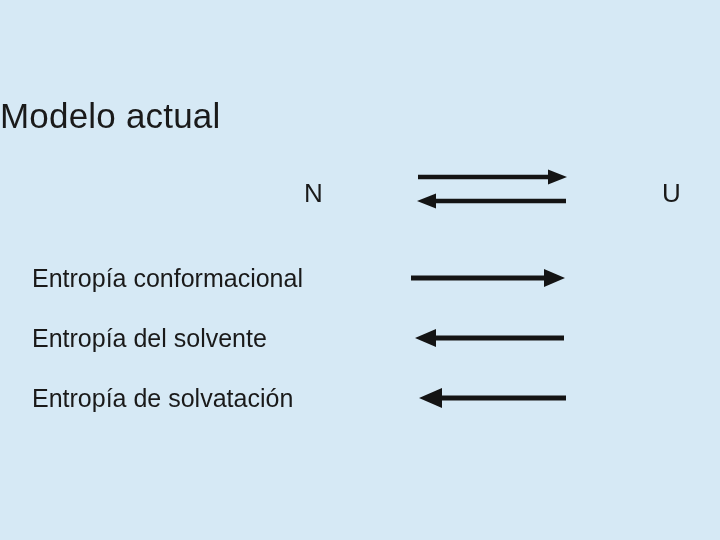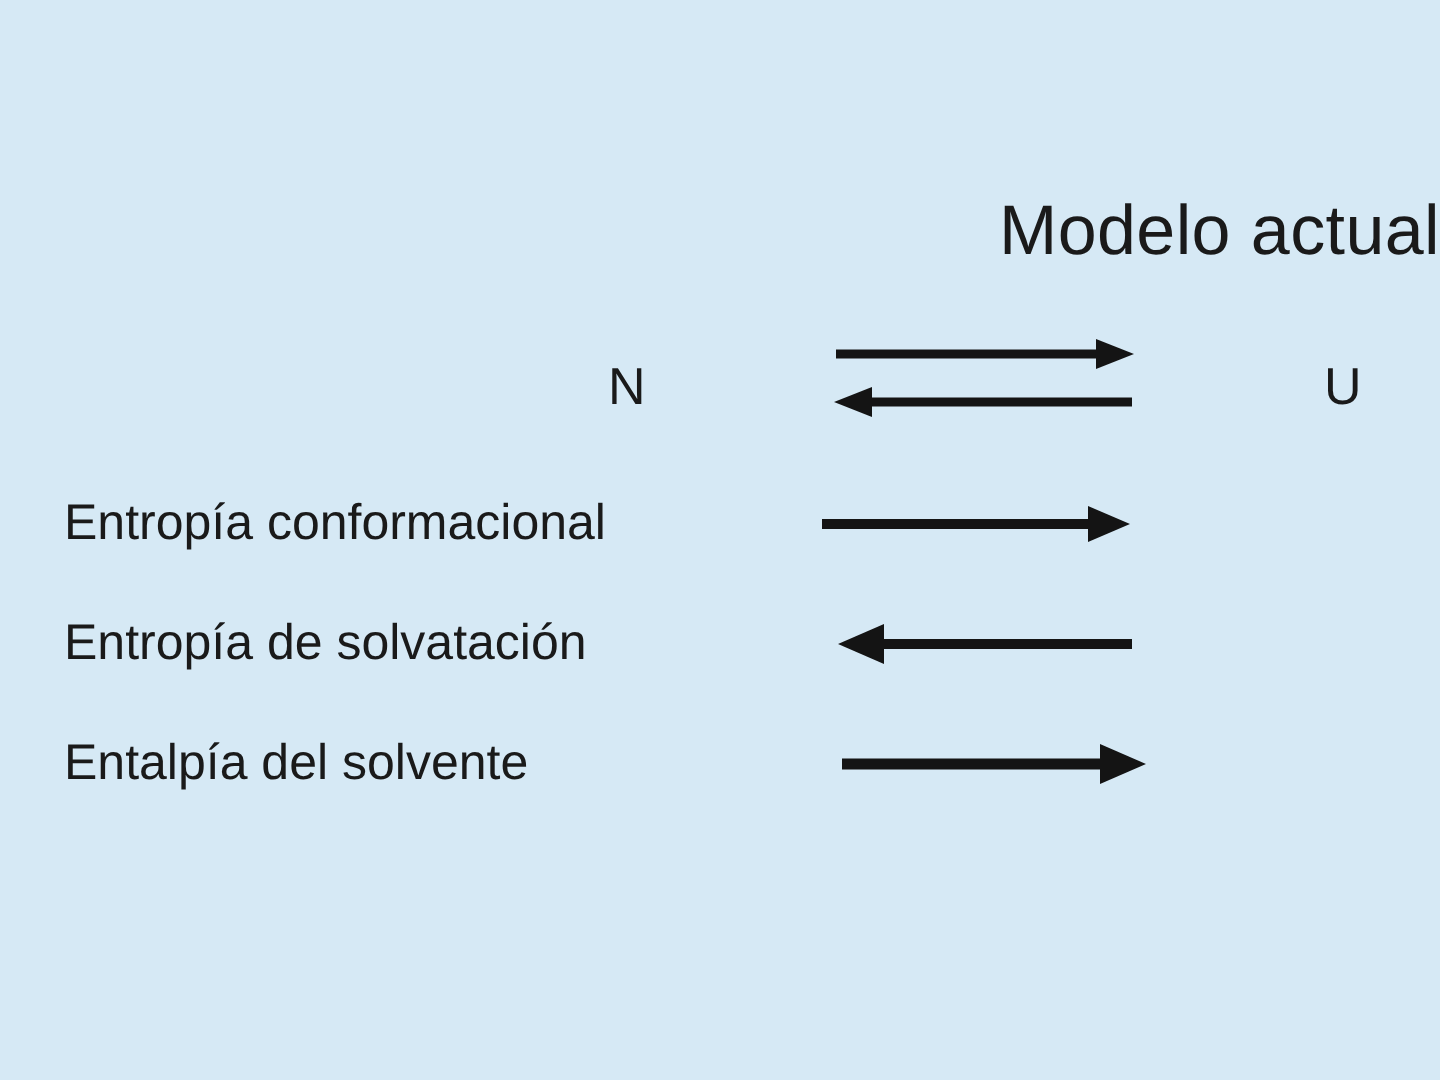--- a/index.html
+++ b/index.html
@@ -21,21 +21,21 @@
     inset: 0;
     width: 720px;
     height: 540px;
     background: #d6e9f5;
   }
   .slide-title {
     position: absolute;
     left: 0;
     top: 96px;
     width: 720px;
-    text-align: right;
+    text-align: left;
     font-size: 35px;
     font-weight: 400;
     letter-spacing: 0.2px;
     color: #1a1a1a;
     white-space: nowrap;
   }
 
   
   .state-label {
     position: absolute;
@@ -59,21 +59,21 @@
   .equilibrium svg,
   .row-arrow svg {
     display: block;
     overflow: visible;
   }
 
   
   .rows {
     position: absolute;
     left: 0;
-    top: 232px;
+    top: 248px;
     width: 612px;
   }
   .row {
     position: relative;
     height: 60px;
   }
   .row-label {
     position: absolute;
     left: 32px;
     top: 50%;
@@ -130,35 +130,35 @@
     <div class="row">
       <div class="row-label">Entropía conformacional</div>
       <div class="row-arrow row-arrow-0">
         <svg width="160" height="26" viewBox="0 0 160 26" aria-hidden="true">
           <line x1="3" y1="13" x2="140" y2="13" class="ink-stroke" stroke-width="5" stroke-linecap="butt"></line>
           <polygon points="136,4 157,13 136,22" class="ink"></polygon>
         </svg>
       </div>
     </div>
 
+    <div class="row">
+      <div class="row-label">Entropía del solvente</div>
+      <div class="row-arrow row-arrow-1">
+        <svg width="160" height="26" viewBox="0 0 160 26" aria-hidden="true">
+          <line x1="20" y1="13" x2="152" y2="13" class="ink-stroke" stroke-width="5" stroke-linecap="butt"></line>
+          <polygon points="24,4 3,13 24,22" class="ink"></polygon>
+        </svg>
+      </div>
+    </div>
 
     <div class="row">
       <div class="row-label">Entropía de solvatación</div>
       <div class="row-arrow row-arrow-2">
         <svg width="160" height="26" viewBox="0 0 160 26" aria-hidden="true">
           <line x1="22" y1="13" x2="150" y2="13" class="ink-stroke" stroke-width="5" stroke-linecap="butt"></line>
           <polygon points="26,3 3,13 26,23" class="ink"></polygon>
         </svg>
       </div>
     </div>
 
-    <div class="row">
-      <div class="row-label">Entalpía del solvente</div>
-      <div class="row-arrow row-arrow-3">
-        <svg width="160" height="26" viewBox="0 0 160 26" aria-hidden="true">
-          <line x1="3" y1="13" x2="136" y2="13" class="ink-stroke" stroke-width="5.5" stroke-linecap="butt"></line>
-          <polygon points="132,3 155,13 132,23" class="ink"></polygon>
-        </svg>
-      </div>
-    </div>
 
   </div>
 </div>
 
 </body></html>

